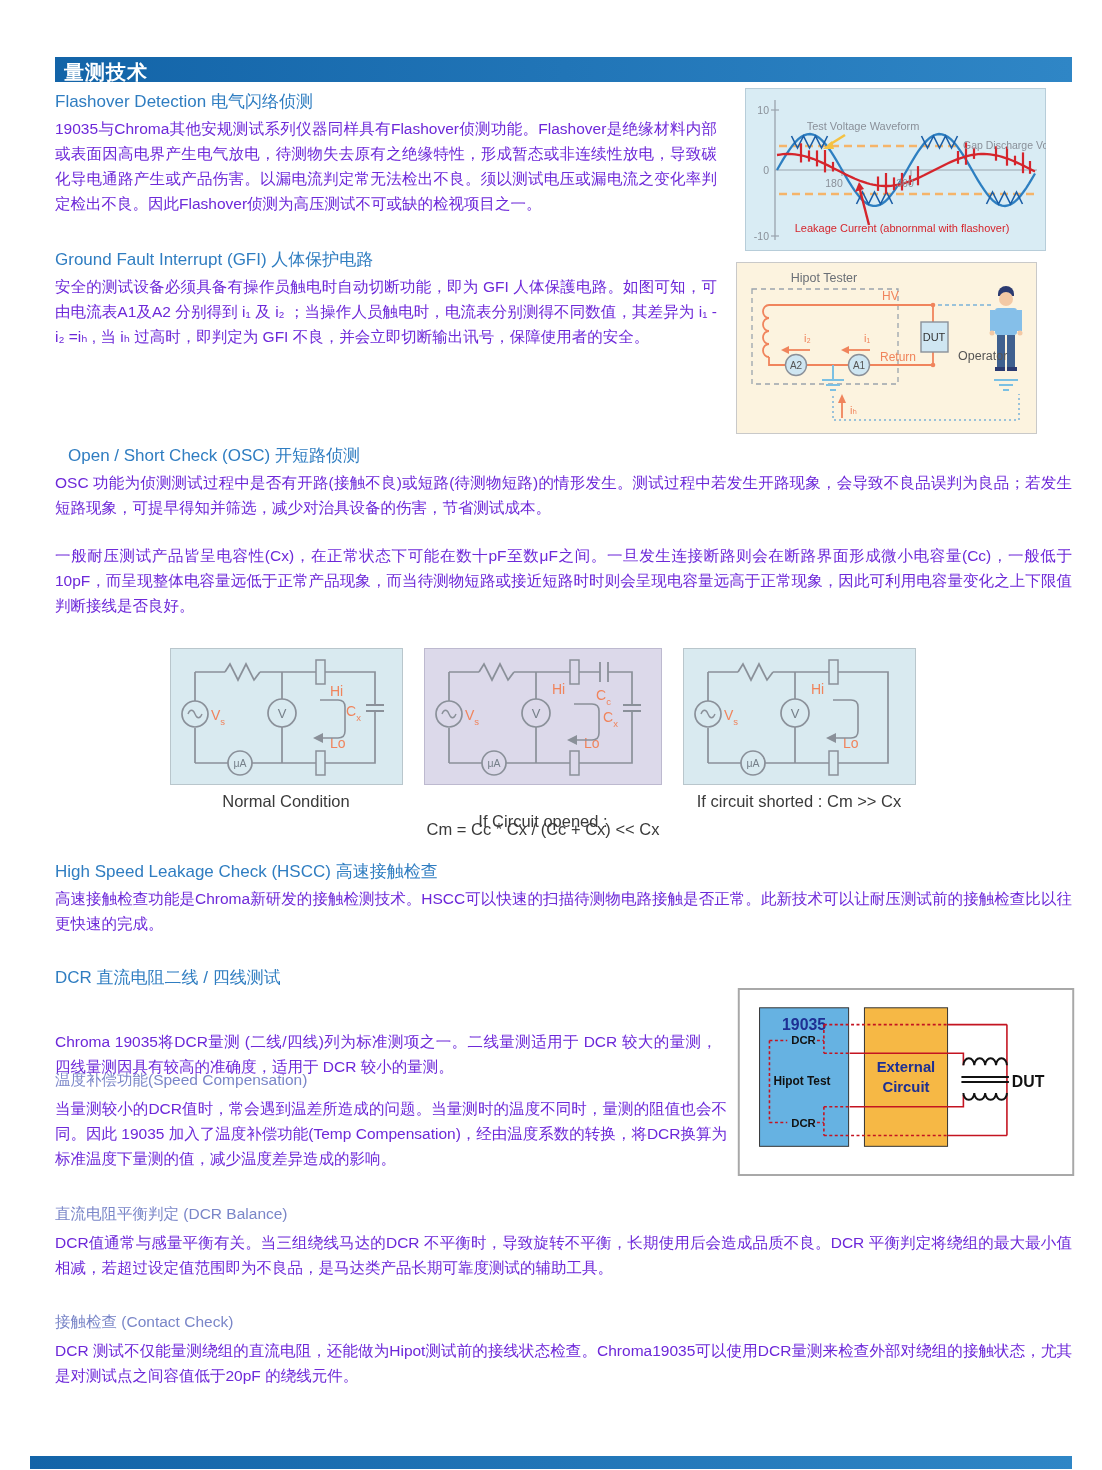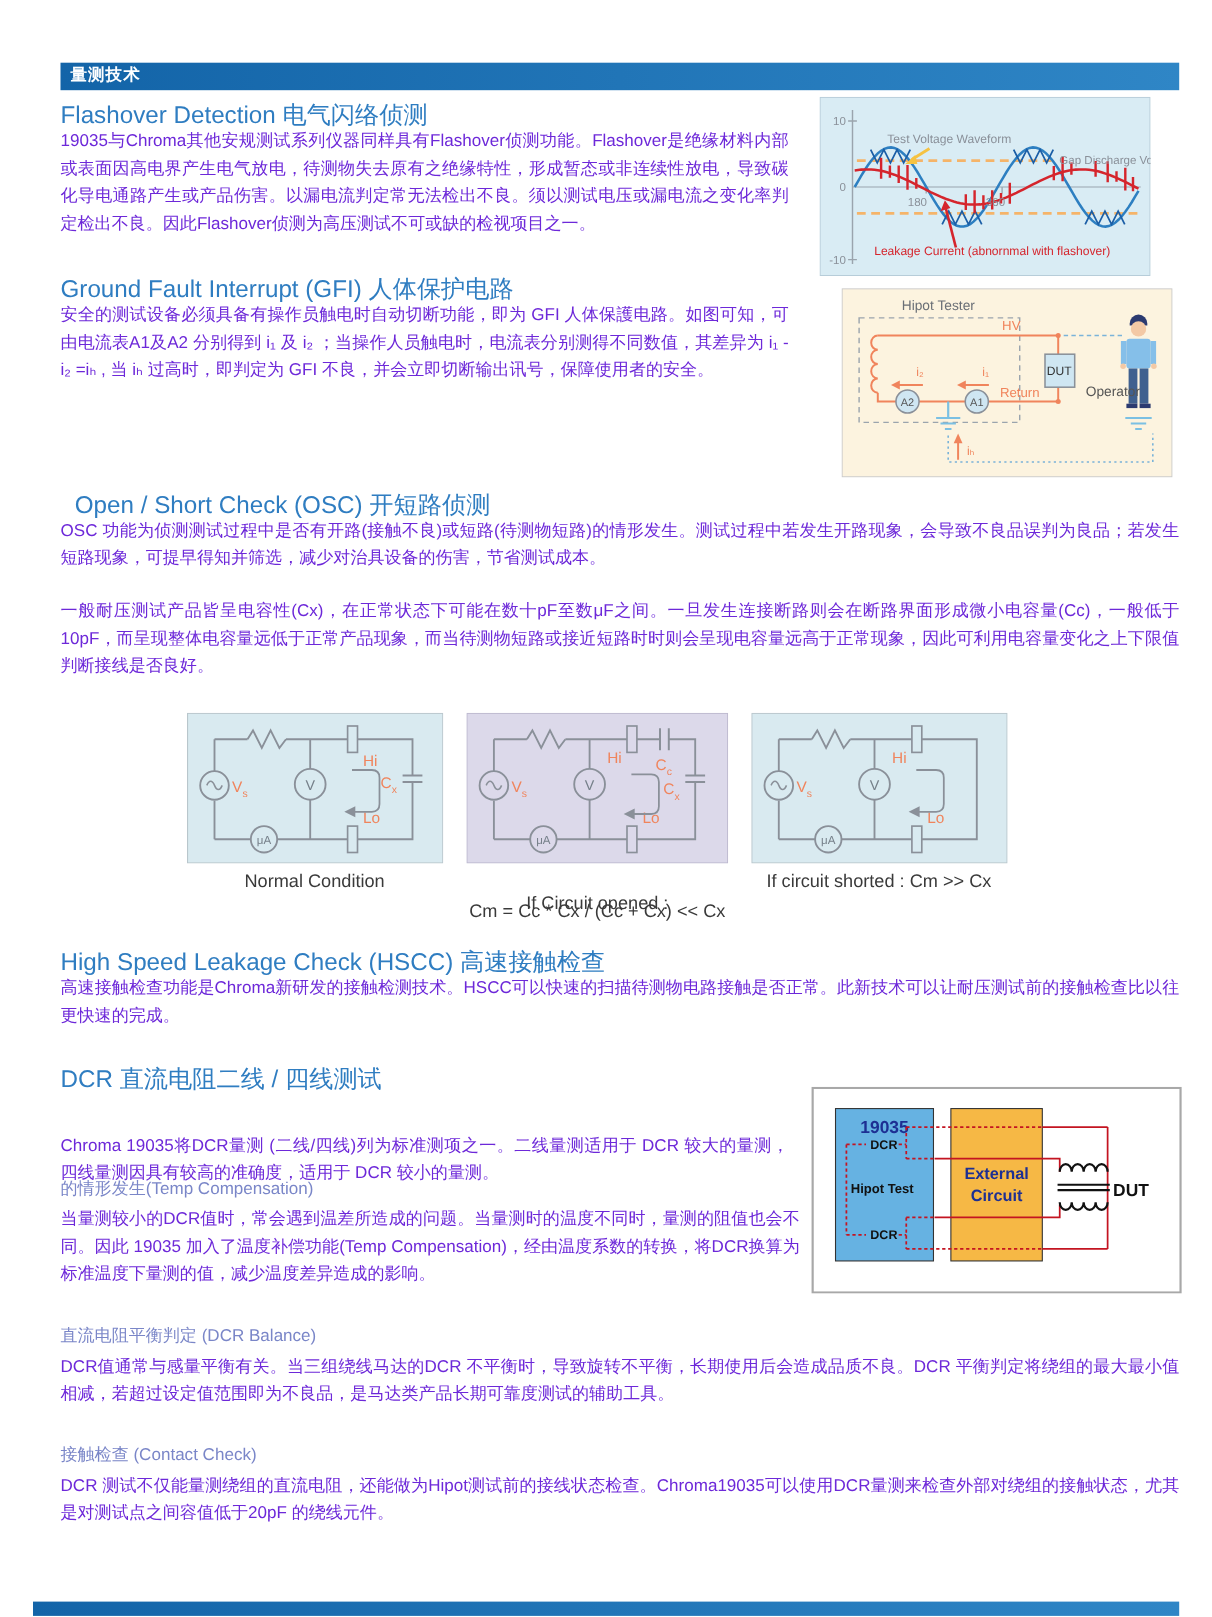--- a/index.html
+++ b/index.html
@@ -1,20 +1,20 @@
 <!DOCTYPE html>
 <html><head>
 <meta charset="utf-8">
 <style>
   html,body{margin:0;padding:0;}
   body{width:1102px;height:1470px;position:relative;background:#fff;
        font-family:"Liberation Sans","DejaVu Sans",sans-serif;overflow:hidden;}
   .bar{position:absolute;background:linear-gradient(90deg,#1364a8,#2f86c6);}
-  .bar-label{color:#fff;font-weight:bold;font-size:15px;padding:2px 0 0 9px;letter-spacing:1px;}
-  .t-main{position:absolute;font-size:22px;color:#2f7dc1;}
+  .bar-label{color:#fff;font-weight:bold;font-size:20px;padding:2px 0 0 9px;letter-spacing:1px;}
+  .t-main{position:absolute;font-size:17px;color:#2f7dc1;}
   .t-sub{position:absolute;font-size:15.5px;color:#7a86c8;}
   .p{position:absolute;font-size:15.5px;color:#6d28d9;line-height:25px;text-align:justify;}
   .cap{position:absolute;font-size:16.5px;color:#3a3a3a;text-align:center;}
   svg{display:block;}
   .figure{position:absolute;}
   text{font-family:"Liberation Sans","DejaVu Sans",sans-serif;}
 </style>
 </head>
 <body>
 
@@ -76,21 +76,21 @@
   <text x="160" y="99" font-size="10.5" fill="#8a9099" text-anchor="middle">360</text>
   <text x="118" y="42" font-size="11" fill="#8a9099" text-anchor="middle">Test Voltage Waveform</text>
   <text x="218" y="61" font-size="10.5" fill="#8a9099">Gap Discharge Voltage</text>
   <text x="157" y="144" font-size="11" fill="#d5252c" text-anchor="middle">Leakage Current (abnornmal with flashover)</text>
 </svg>
 </div>
 
 <div class="t-main" style="left:55px;top:248px;">Ground Fault Interrupt (GFI) 人体保护电路</div>
 <div class="p" style="left:55px;top:274px;width:662px;">安全的测试设备必须具备有操作员触电时自动切断功能，即为 GFI 人体保護电路。如图可知，可由电流表A1及A2 分别得到 i₁ 及 i₂ ；当操作人员触电时，电流表分别测得不同数值，其差异为 i₁ - i₂ =iₕ , 当 iₕ 过高时，即判定为 GFI 不良，并会立即切断输出讯号，保障使用者的安全。</div>
 
-<div class="figure" style="left:737px;top:262px;padding-left:28px;">
+<div class="figure" style="left:708px;top:262px;padding-left:28px;">
 <svg width="301" height="172" viewBox="0 0 301 172">
   <rect x="0.5" y="0.5" width="300" height="171" fill="#fcf3df" stroke="#c9c9c9"></rect>
   <rect x="16" y="27" width="146" height="95" fill="none" stroke="#9aa4ad" stroke-width="1.3" stroke-dasharray="5,4"></rect>
   <text x="88" y="20" font-size="12.5" fill="#6a6f76" text-anchor="middle">Hipot Tester</text>
 
   <path d="M33,43 H197" stroke="#f0845c" stroke-width="1.8" fill="none"></path>
   <path d="M33,43 a6,6.5 0 0 0 0,13 a6,6.5 0 0 0 0,13 a6,6.5 0 0 0 0,13 a6,6.5 0 0 0 0,13" stroke="#f0845c" stroke-width="1.8" fill="none"></path>
   <path d="M33,95 V103 H197 M197,43 V60 M197,90 V103" stroke="#f0845c" stroke-width="1.8" fill="none"></path>
   <circle cx="197" cy="43" r="2.3" fill="#f0845c"></circle>
   <circle cx="197" cy="103" r="2.3" fill="#f0845c"></circle>
@@ -244,21 +244,21 @@
     <path d="M113,120 H228 V108"></path>
   </g>
 
   <path d="M228,78 a5.5,7 0 0 1 11,0 a5.5,7 0 0 1 11,0 a5.5,7 0 0 1 11,0 a5.5,7 0 0 1 11,0" stroke="#111" stroke-width="2" fill="none"></path>
   <path d="M226,90 H274 M226,95 H274" stroke="#111" stroke-width="2" fill="none"></path>
   <path d="M228,106 a5.5,7 0 0 0 11,0 a5.5,7 0 0 0 11,0 a5.5,7 0 0 0 11,0 a5.5,7 0 0 0 11,0" stroke="#111" stroke-width="2" fill="none"></path>
   <text x="277" y="100" font-size="16" font-weight="bold" fill="#111">DUT</text>
 </svg>
 </div>
 
-<div class="t-sub" style="left:55px;top:1070px;">的情形发生(Temp Compensation)</div>
+<div class="t-sub" style="left:55px;top:1070px;">温度补偿功能(Speed Compensation)</div>
 <div class="p" style="left:55px;top:1096px;width:672px;">当量测较小的DCR值时，常会遇到温差所造成的问题。当量测时的温度不同时，量测的阻值也会不同。因此 19035 加入了温度补偿功能(Temp Compensation)，经由温度系数的转换，将DCR换算为标准温度下量测的值，减少温度差异造成的影响。</div>
 
 <div class="t-sub" style="left:55px;top:1204px;">直流电阻平衡判定 (DCR Balance)</div>
 <div class="p" style="left:55px;top:1230px;width:1017px;">DCR值通常与感量平衡有关。当三组绕线马达的DCR 不平衡时，导致旋转不平衡，长期使用后会造成品质不良。DCR 平衡判定将绕组的最大最小值相减，若超过设定值范围即为不良品，是马达类产品长期可靠度测试的辅助工具。</div>
 
 <div class="t-sub" style="left:55px;top:1312px;">接触检查 (Contact Check)</div>
 <div class="p" style="left:55px;top:1338px;width:1017px;">DCR 测试不仅能量测绕组的直流电阻，还能做为Hipot测试前的接线状态检查。Chroma19035可以使用DCR量测来检查外部对绕组的接触状态，尤其是对测试点之间容值低于20pF 的绕线元件。</div>
 
 <div class="bar" style="left:30px;top:1456px;width:1042px;height:13px;"></div>
 

